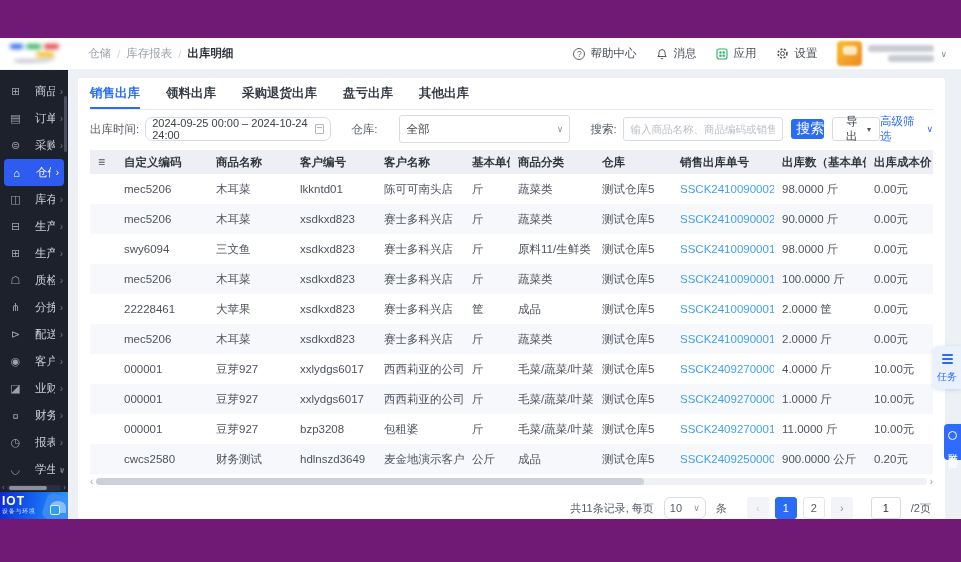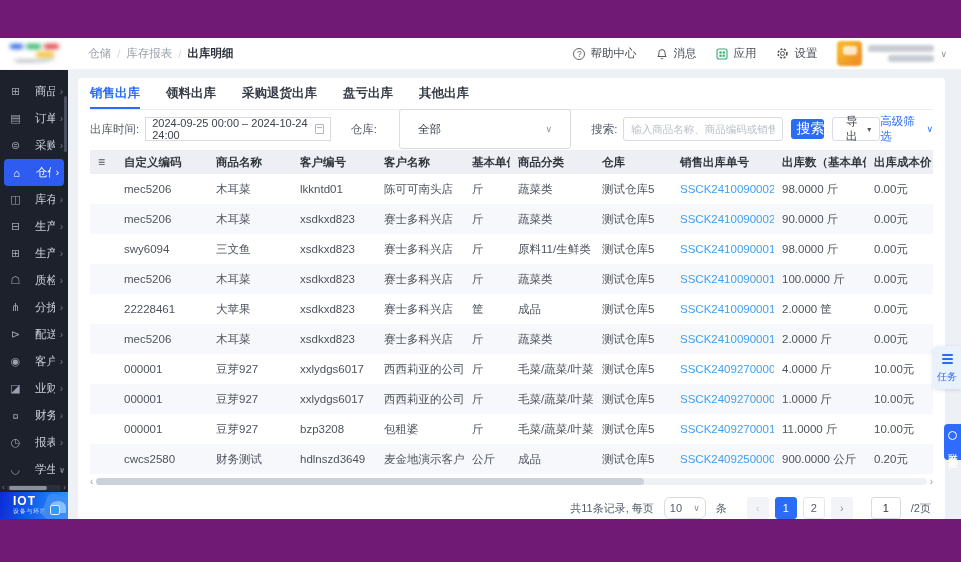--- a/index.html
+++ b/index.html
@@ -40,43 +40,43 @@
   .side-item .s-label { flex:1; white-space:nowrap; overflow:hidden;margin-left:8px; }
   .side-item .s-arrow { font-size:10px; color:#6b7280; }
   .side-item.active { background:#2e5bf0; border-radius:4px; margin:0 4px; padding-left:6px; color:#fff; }
   .side-item.active .s-icon, .side-item.active .s-arrow { color:#fff; }
   .vthumb { position:absolute; right:1px; top:26px; width:3px; height:56px; background:#49505f; border-radius:2px; }
   .side-down { position:absolute; right:3px; bottom:44px; font-size:8px; color:#8a909c; }
   .side-scroll { height:10px; display:flex; align-items:center; gap:2px; padding:0 2px; }
   .side-scroll .harrow { font-size:8px; color:#7b московnone; color:#7b8190; }
   .side-scroll .track { flex:1; height:6px; background:#2a2f3b; border-radius:3px; position:relative; }
   .side-scroll .thumb { position:absolute; left:2px; top:1px; width:38px; height:4px; background:#8a8f99; border-radius:2px; }
-  .iot { height:33px; background:linear-gradient(100deg,#0b2bd6 0%,#1668f0 55%,#2f9cf6 100%); display:flex; align-items:center; padding:0 13px; position:relative; overflow:hidden; cursor:pointer; }
+  .iot { height:33px; background:linear-gradient(100deg,#0b2bd6 0%,#1668f0 55%,#2f9cf6 100%); display:flex; align-items:center; padding:0 2px; position:relative; overflow:hidden; cursor:pointer; }
   .iot-txt b { display:block; color:#fff; font-size:12px; letter-spacing:1px; line-height:12px; }
   .iot-txt span { display:block; color:#cfe4ff; font-size:6.5px; transform:scale(.9); transform-origin:left; letter-spacing:1px; }
   .iot-art .c1 { position:absolute; right:-6px; top:4px; width:30px; height:26px; background:#3f8df5; transform:rotate(18deg); border-radius:6px; opacity:.85; }
   .iot-art .c2 { position:absolute; right:2px; top:9px; width:16px; height:12px; background:#8fc3ff; border-radius:50% 50% 0 0; opacity:.9; }
   .iot-art .chip { position:absolute; right:8px; top:13px; width:10px; height:10px; background:#2f9cf6; border:1px solid #dceeff; border-radius:2px; }
 
   .main { flex:1; background:#edf0f5; padding:8px 16px 0 10px; position:relative; }
   .card { background:#fff; border-radius:3px; height:441px; padding:0 12px 6px; }
 
   
   .tabs { height:32px; border-bottom:1px solid #e9ebf0; display:flex; gap:26px;text-align:center; }
   .tab { font-size:12.5px; color:#353a44; line-height:31px; cursor:pointer; font-weight:bold; }
   .tab.active { color:#2a6cf5; border-bottom:2px solid #2a6cf5; }
 
   
   .filters { height:38px; display:flex; align-items:center; font-size:11.5px; color:#555b66; }
   .flabel { flex:none; }
   .ml { margin-left:20px; }
-  .date-input { margin-left:6px; width:198px; height:24px; border:1px solid #d8dbe2; border-radius:0; display:flex; align-items:center; padding:0 6px; color:#3c414b; font-size:11px; cursor:pointer; }
+  .date-input { margin-left:6px; width:198px; height:24px; border:1px solid #d8dbe2; border-radius:7px; display:flex; align-items:center; padding:0 6px; color:#3c414b; font-size:11px; cursor:pointer; }
   .cal { width:10px; height:10px; border:1px solid #b0b5bf; border-radius:1px; position:relative; }
   .cal:before { content:""; position:absolute; left:1px; right:1px; top:2px; border-top:1px solid #b0b5bf; }
-  .select { margin-left:22px; width:182px; height:40px; border:1px solid #d8dbe2; border-radius:3px; display:flex; align-items:center; justify-content:space-between; padding:0 18px; color:#3c414b; cursor:pointer; }
+  .select { margin-left:22px; width:182px; height:28px; border:1px solid #d8dbe2; border-radius:3px; display:flex; align-items:center; justify-content:space-between; padding:0 6px; color:#3c414b; cursor:pointer; }
   .search-input { margin-left:6px; width:170px; height:24px; border:1px solid #d8dbe2; border-radius:3px; padding:0 7px; font-size:10.5px; color:#333; font-family:inherit; }
   .search-input::placeholder { color:#b9bec7; }
   .btn-primary { margin-left:8px; width:36px; height:20px; background:#2a6cf5; color:#fff; border:none; border-radius:3px; font-size:14px; cursor:pointer; font-family:inherit;text-align:right; }
   .btn-ghost { margin-left:8px; height:24px; background:#fff; border:1px solid #d8dbe2; border-radius:3px; font-size:11.5px; color:#3c414b; padding:0 8px; display:flex; align-items:center; gap:5px; cursor:pointer; font-family:inherit; }
   .btn-ghost .caret { font-size:8px; color:#555; }
   .spacer { flex:1; }
   .advanced { color:#2a6cf5; display:flex; align-items:center; gap:4px; cursor:pointer; font-size:11.5px; }
   .advanced .chev { color:#2a6cf5; }
 
   

